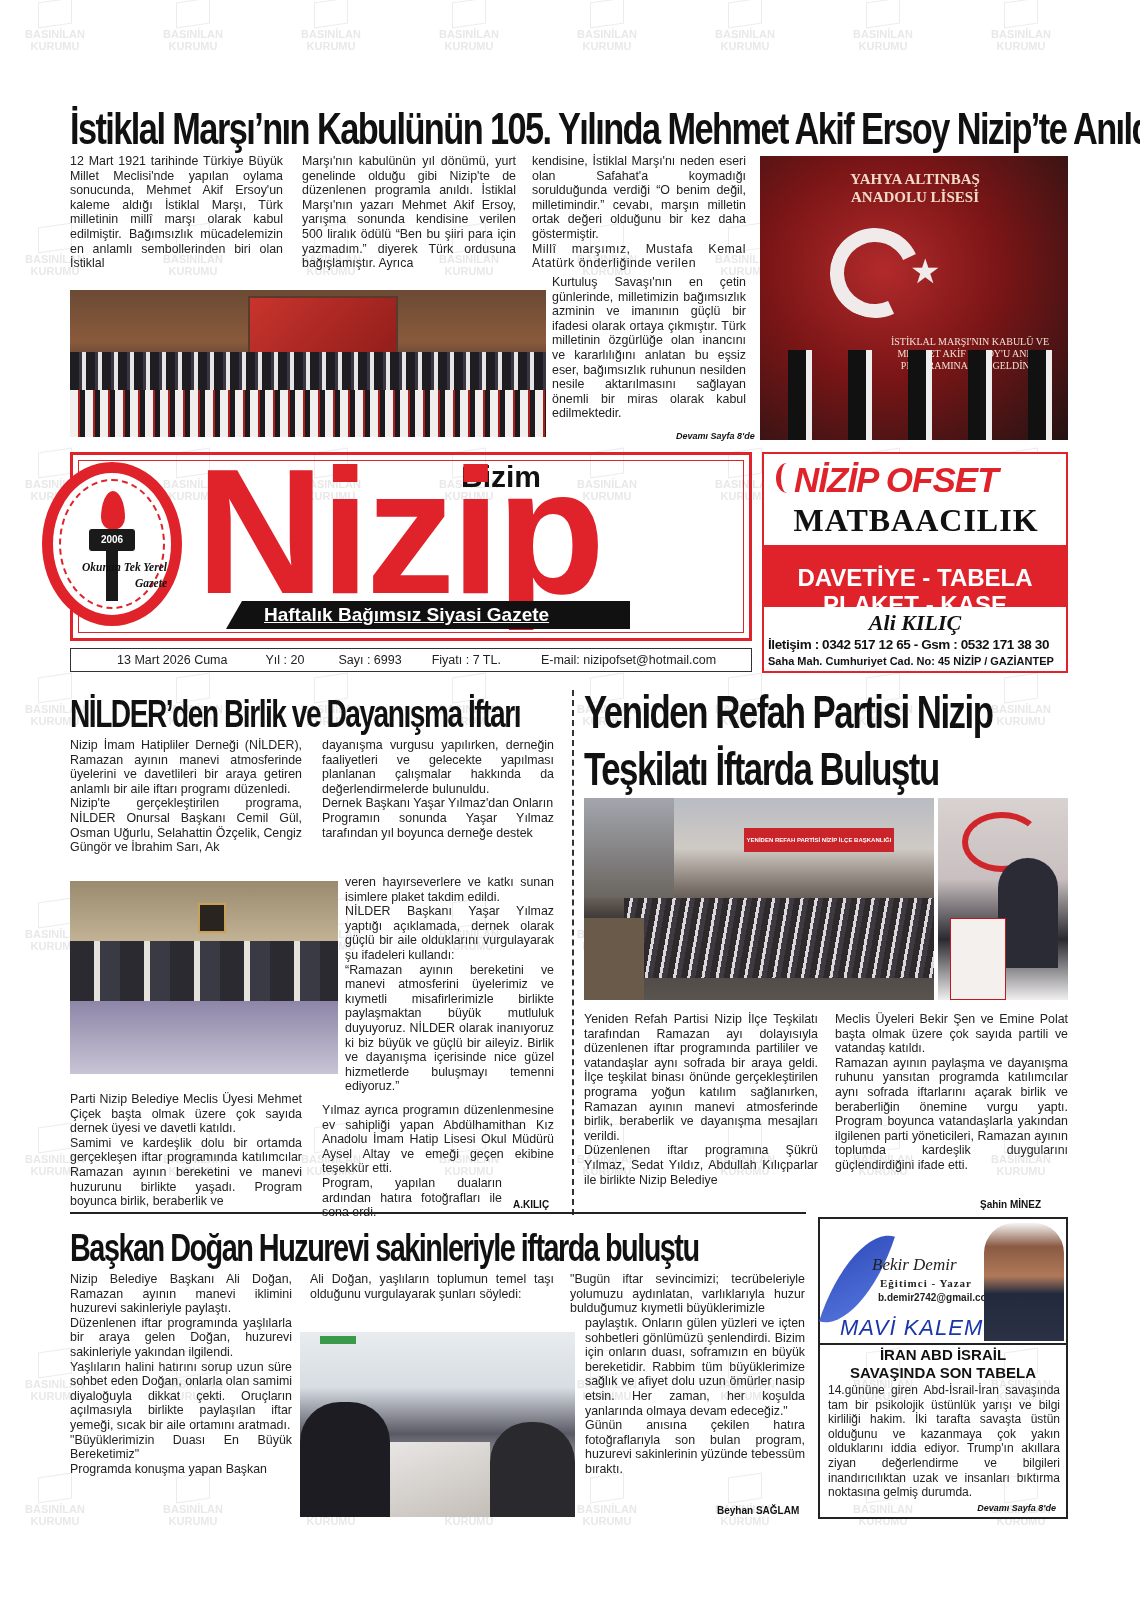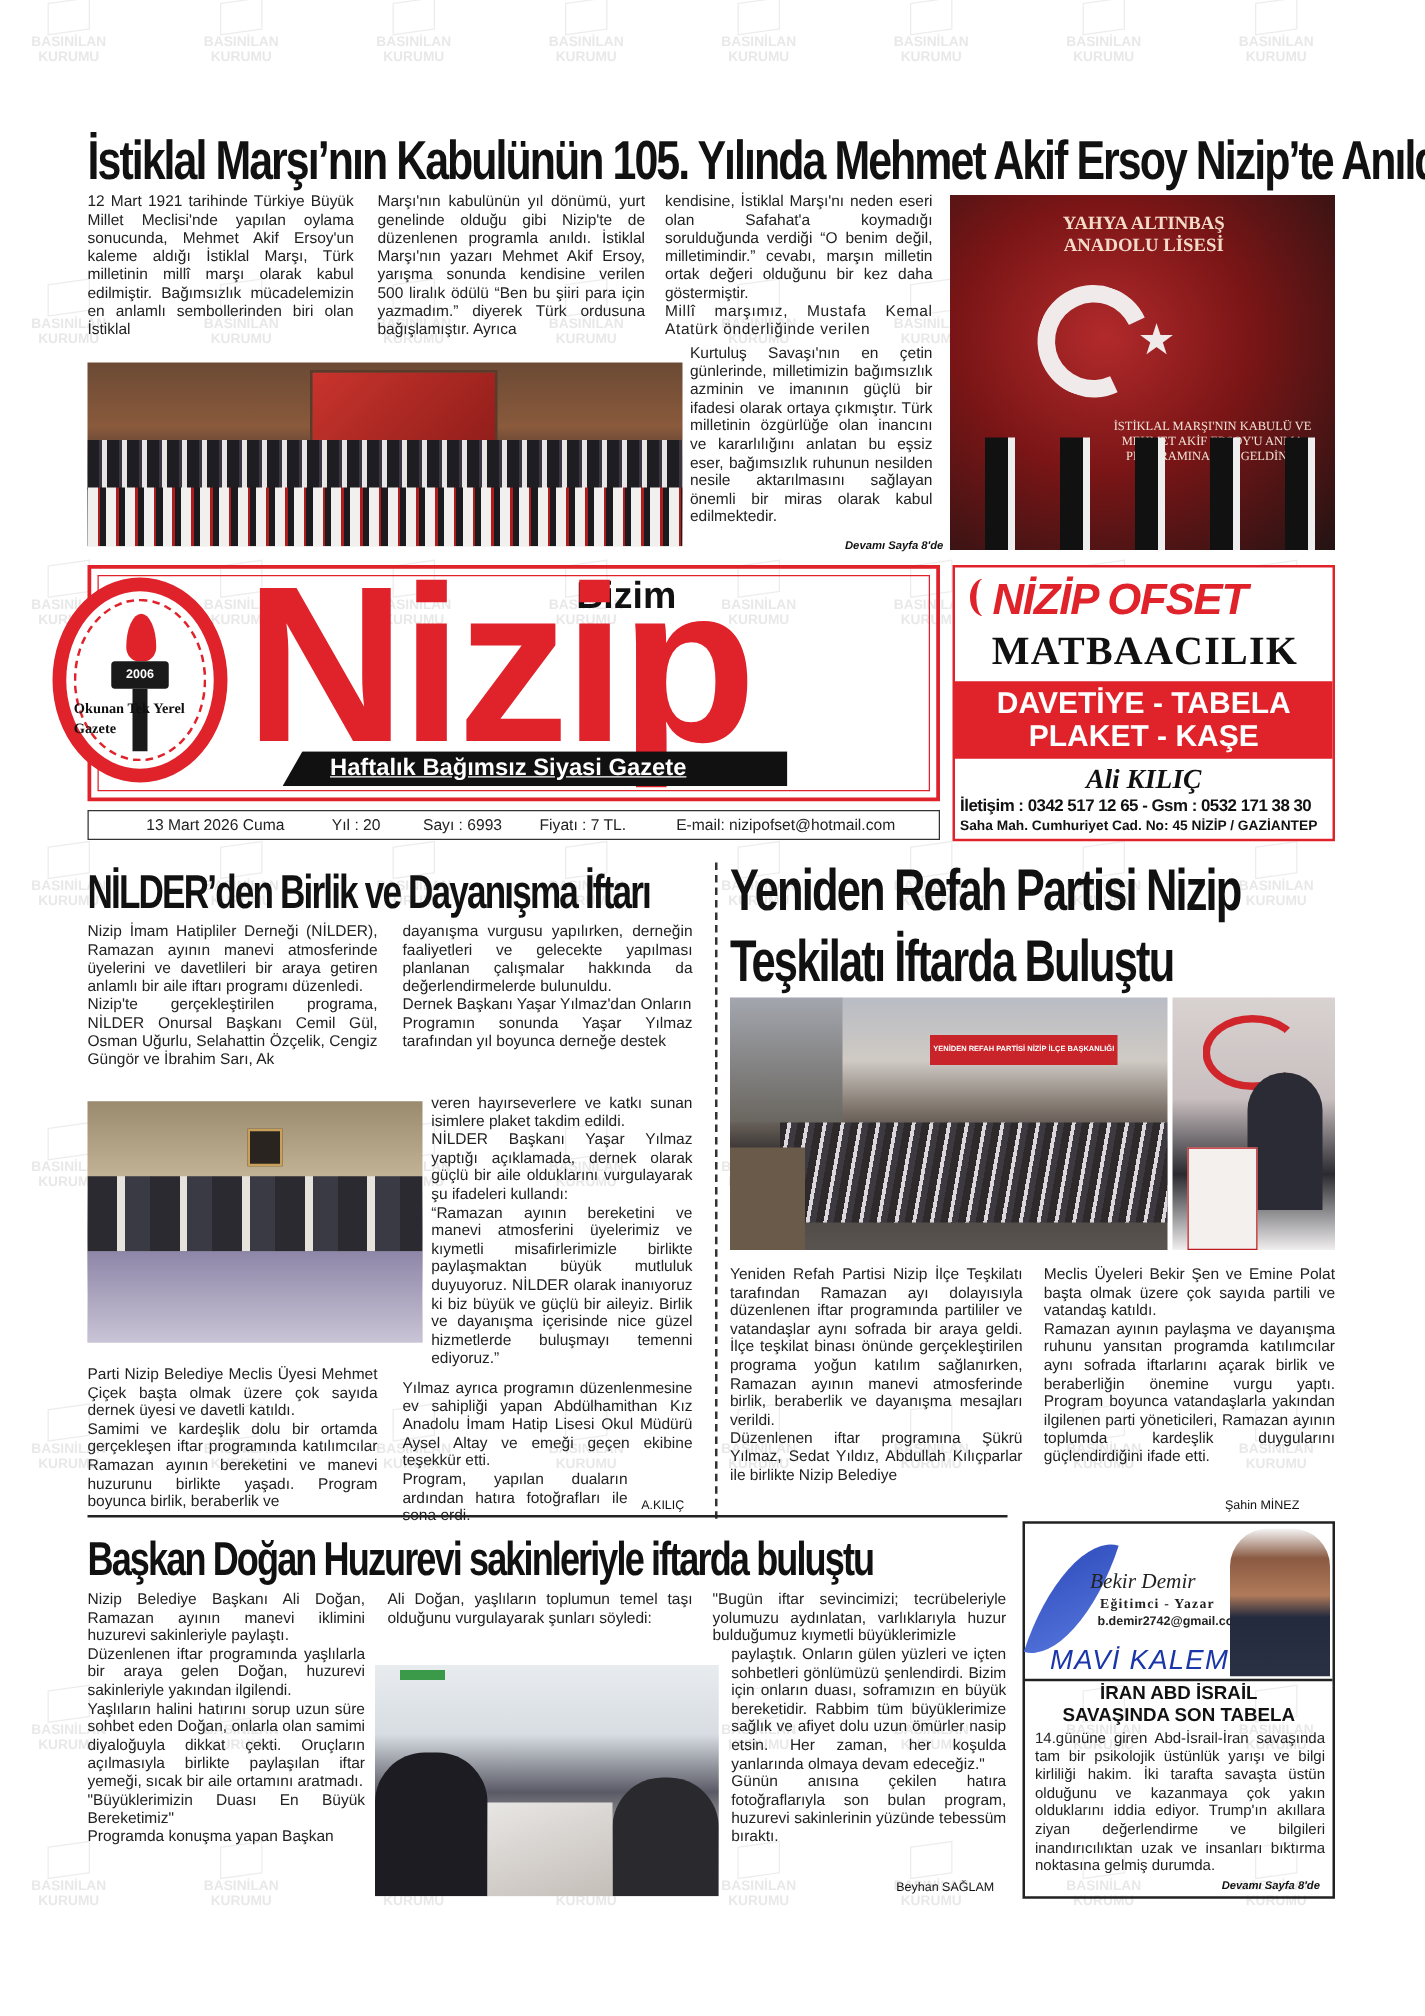--- a/index.html
+++ b/index.html
@@ -8,38 +8,38 @@
 
   .abs { position: absolute; }
   .headline {
     font-family: "Liberation Sans", sans-serif; font-weight: 700; color: #111;
     letter-spacing: -2px; line-height: 1; white-space: nowrap;
     transform-origin: left top;
   }
   .col { font-size: 12.4px; line-height: 14.6px; text-align: justify; color: #222; }
   .col p { margin: 0; }
   .photo { position: absolute; overflow: hidden; }
-  .byline { font-size: 10px; font-weight: 400; color: #111; }
+  .byline { font-size: 10px; font-weight: 700; color: #111; }
 
   
   .wm { position: absolute; width: 90px; text-align: center; color: rgba(190,190,190,0.35);
         font-size: 11px; font-weight: 700; line-height: 12px; pointer-events: none; }
   .wm .box { width: 34px; height: 26px; margin: 0 auto 2px; border: 1px solid rgba(200,200,200,0.35); transform: skewY(-8deg); }
 
   
   .mast { position: absolute; left: 70px; top: 452px; width: 682px; height: 189px; border: 3px solid #e0222a; }
   .mast-inner { position: absolute; left: 5px; top: 5px; right: 5px; bottom: 5px; border: 1.5px solid #e0222a; }
   .logo-ring { position: absolute; left: 42px; top: 462px; width: 140px; height: 164px; border-radius: 50%; border: 11px solid #e0222a; background: #fff; }
   .logo-ring-inner { position: absolute; left: 6px; top: 6px; right: 6px; bottom: 6px; border-radius: 50%; border: 2px dashed #e0222a; }
 
   .info-bar { position: absolute; left: 70px; top: 648px; width: 682px; height: 24px; border: 1.5px solid #333; display: flex; align-items: center; font-size: 12.5px; color: #222; padding-left: 12px; }
   .info-bar span { display: inline-block; }
 
   .ad { position: absolute; left: 762px; top: 452px; width: 306px; height: 221px; border: 2px solid #e0222a; background: #fff; }
-  .ad-red { position: absolute; left: 0; right: 0; top: 91px; height: 62px; background: #e0222a; color: #fff; text-align: center; font-weight: 700; font-size: 24px; line-height: 27px; padding-top: 4px; }
+  .ad-red { position: absolute; left: 0; right: 0; top: 91px; height: 62px; background: #e0222a; color: #fff; text-align: center; font-weight: 700; font-size: 24px; line-height: 27px; padding-top: 19px; }
 
   .divider-h { position: absolute; height: 2px; background: #222; }
   .divider-v-dash { position: absolute; width: 0; border-left: 2px dashed #333; }
 
   .col-box { position: absolute; left: 818px; top: 1217px; width: 250px; height: 302px; border: 2px solid #222; }
 </style>
 </head>
 <body>
 
 <div id="wm-layer">
@@ -401,21 +401,21 @@
 
 <div class="mast">
     <div class="mast-inner"></div>
   </div>
 
 <div class="logo-ring">
   <div class="logo-ring-inner"></div>
   <div style="position:absolute; left:48px; top:18px; width:24px; height:38px; background:#e0222a; border-radius:50% 50% 40% 40%/70% 70% 30% 30%;"></div>
   <div style="position:absolute; left:36px; top:56px; width:46px; height:22px; background:#1a1a1a; border-radius:3px; color:#fff; font-size:10px; font-weight:700; text-align:center; line-height:22px;">2006</div>
   <div style="position:absolute; left:53px; top:78px; width:12px; height:50px; background:#1a1a1a;"></div>
-  <div style="position:absolute; left:6px; top:86px; width:108px; text-align:left; font-family:'Liberation Serif',serif; font-weight:700; font-size:11.5px; line-height:16px; color:#111;">
+  <div style="position:absolute; left:6px; top:86px; width:108px; text-align:right; font-family:'Liberation Serif',serif; font-style:italic; font-weight:700; font-size:11.5px; line-height:16px; color:#111;">
     <div>Okunan Tek Yerel</div>
     <div>Gazete</div>
   </div>
 </div>
 
 <div class="abs" style="left:461px; top:460px; font-size:30px; font-weight:700; color:#111;">Bizim</div>
 <div class="abs" style="left:196px; top:452px; font-size:178px; font-weight:700; color:#e0222a; letter-spacing:-4px; line-height:160px; transform:scaleX(1.0);">Nizip</div>
 <div class="abs" style="left:226px; top:601px; width:404px; height:28px; background:#111; clip-path:polygon(16px 0,100% 0,100% 100%,0 100%);">
   <div style="position:absolute; left:38px; top:3px; color:#fff; font-weight:700; font-size:19px; white-space:nowrap;text-decoration:underline;">Haftalık Bağımsız Siyasi Gazete</div>
 </div>

